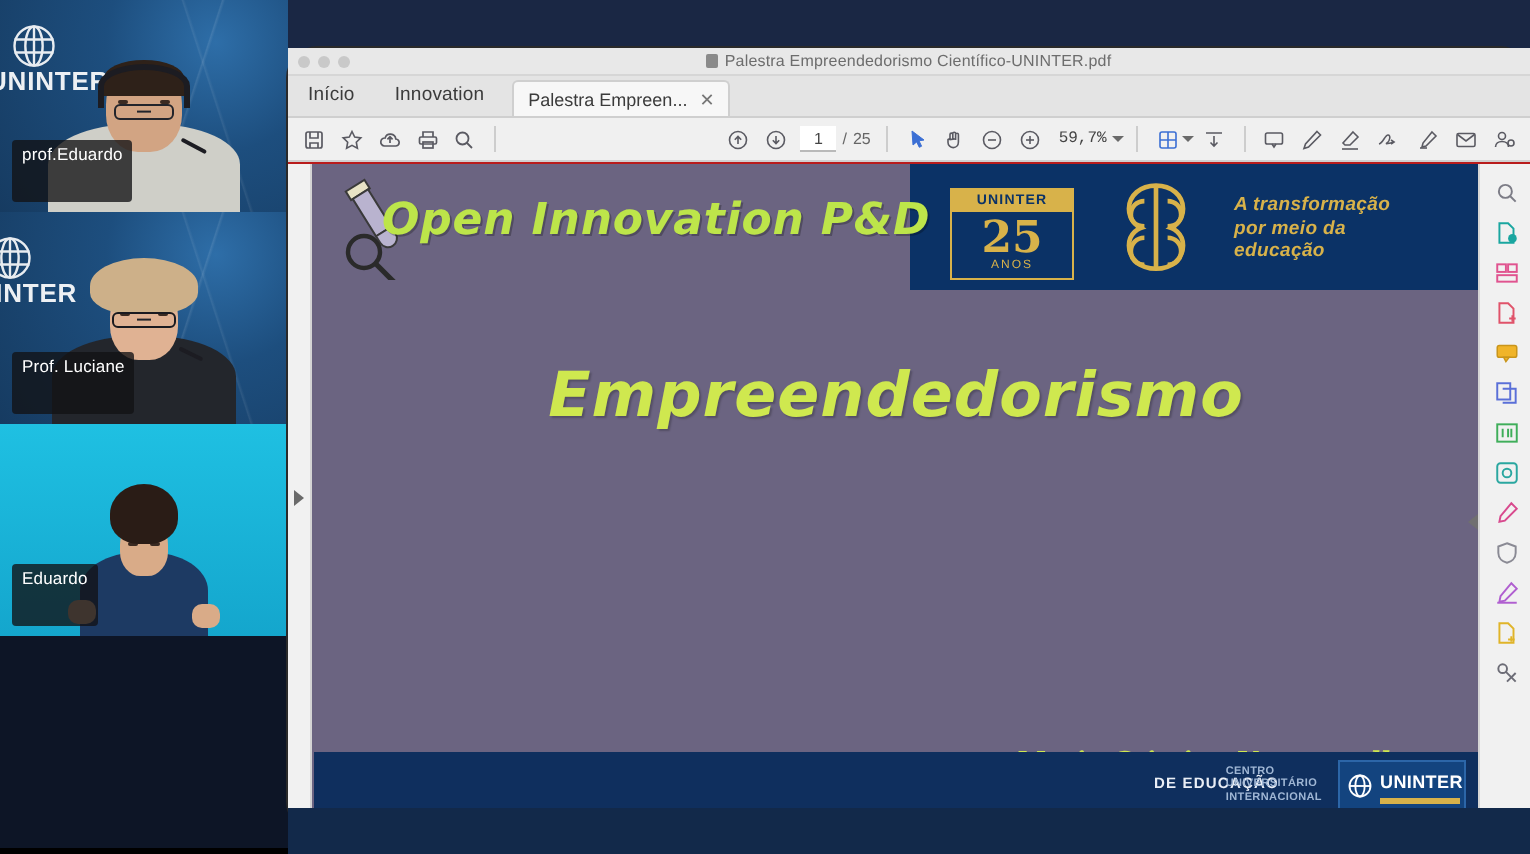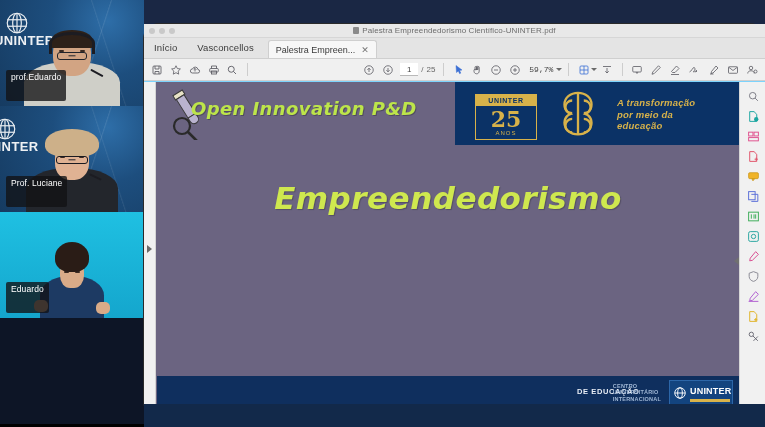--- a/index.html
+++ b/index.html
@@ -54,21 +54,21 @@
   .mic{ position:absolute; height:1.6px; background:#1c1c22; border-radius:1px; }
 
   .name-badge{
     position:absolute; left:6px; bottom:5px; z-index:5;
     background:rgba(18,18,20,.78); color:#fff;
     font-size:8.5px; line-height:1; padding:3px 5px 20px; border-radius:2px;
     white-space:nowrap; letter-spacing:.1px;
   }
 
   
-  #acro { position:absolute; left:144px; top:24px; width:621px; height:392px; background:#7dd3fc;
+  #acro { position:absolute; left:144px; top:24px; width:621px; height:392px; background:#b91c1c;
           box-shadow:0 0 0 1px #2a2a2a;border-radius:15px; }
 
   #titlebar{ height:14px; background:#e8e8e8; position:relative;
              border-bottom:1px solid #d6d6d6; }
   .traffic{ position:absolute; left:5px; top:4px; display:flex; gap:4px; }
   .traffic i{ width:6px; height:6px; border-radius:50%; background:#c9c9c9; display:block; }
   .win-title{ position:absolute; left:0; right:0; top:2px; text-align:center;
               font-size:8px; color:#6d6d6d; letter-spacing:.1px; }
   .win-title .pdfico{ display:inline-block; width:6px; height:7px; background:#8a8a8a;
               vertical-align:-1px; margin-right:3px; border-radius:1px; }
@@ -104,21 +104,21 @@
              border-right:1px solid #d4d4d4; }
   #navstrip .expander{ position:absolute; left:3px; top:50%; transform:translateY(-50%);
              width:0;height:0;border-top:4px solid transparent;border-bottom:4px solid transparent;
              border-left:5px solid #6a6a6a; }
   #pagecanvas{ position:absolute; left:13px; top:0; right:0; bottom:0; background:#6b6481;
                overflow:hidden; }
 
   
   .hdr-band{ position:absolute; left:0; top:0; width:100%; height:63px; }
   .hdr-blue{ position:absolute; left:298px; top:0; right:0; height:63px; background:#0b3266; }
-  .oi-title{ position:absolute; left:34px; top:16px; font-size:18px; font-weight:bold;
+  .oi-title{ position:absolute; left:34px; top:16px; font-size:22px; font-weight:bold;
              font-style:italic; color:#bde54a; letter-spacing:.4px;
              font-family:"DejaVu Sans", sans-serif; text-shadow:1px 1px 0 rgba(0,0,0,.25); }
   .tube{ position:absolute; left:12px; top:6px; width:40px; height:52px; }
 
   .badge25{ position:absolute; left:318px; top:12px; width:62px; height:46px;
             border:1.6px solid #d8b24a; }
   .badge25 .top{ background:#d8b24a; color:#0b3266; font-size:7px; font-weight:bold;
             text-align:center; letter-spacing:.6px; line-height:9px; padding:1px 0; }
   .badge25 .num{ color:#d8b24a; font-size:22px; font-weight:bold; text-align:center;
             line-height:22px; margin-top:2px; font-family:"DejaVu Serif", serif; }
@@ -240,21 +240,21 @@
         <i></i>
         <i></i>
       </div>
       <div class="win-title">
         <span class="pdfico"></span><span>Palestra Empreendedorismo Científico-UNINTER.pdf</span>
       </div>
     </div>
 
     <div id="tabbar">
       <div class="menutab">Início</div>
-      <div class="menutab">Vasconcellos</div>
+      <div class="menutab">Innovation</div>
       <div class="doctab">
         <span>Palestra Empreen...</span>
         <span class="x">✕</span>
       </div>
       <div class="tab-fill"></div>
     </div>
 
     <div id="toolbar">
       <span class="tb">
         <svg viewBox="0 0 24 24" fill="none" stroke="#5a5a62" stroke-width="1.7">

